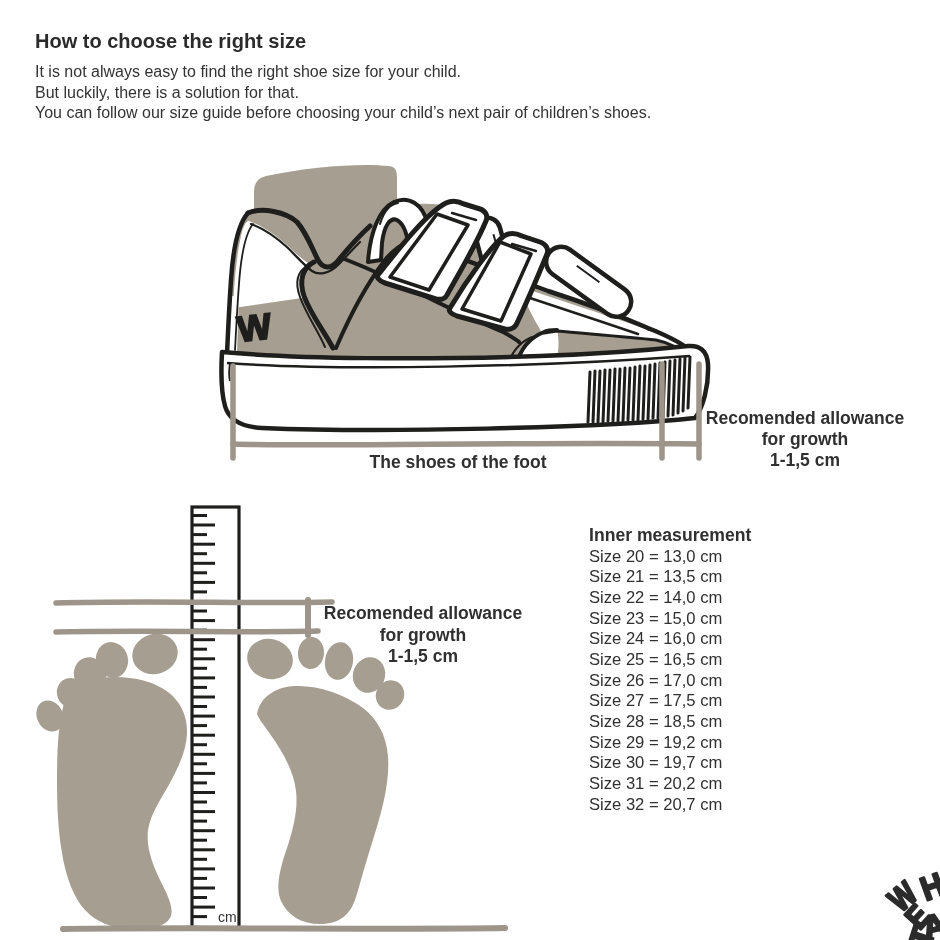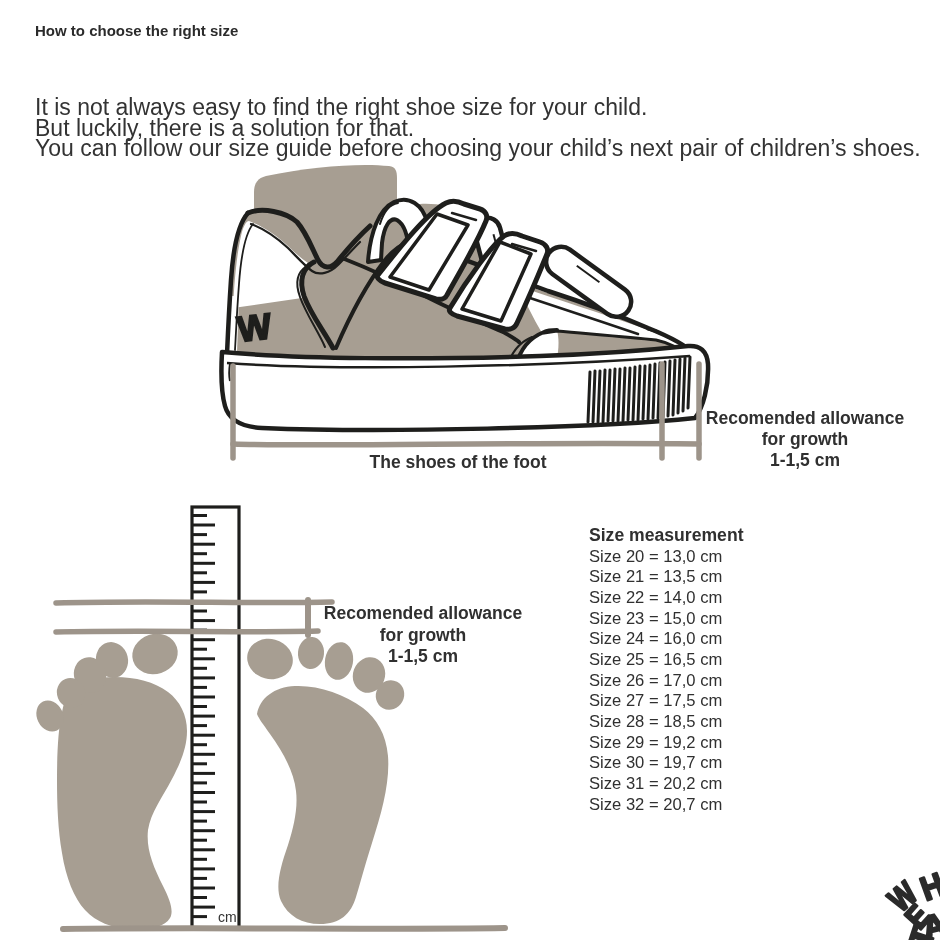--- a/index.html
+++ b/index.html
@@ -3,22 +3,22 @@
 <meta charset="utf-8">
 <style>
 html,body{margin:0;padding:0;width:940px;height:940px;background:#ffffff;overflow:hidden;}
 body{font-family:"Liberation Sans",sans-serif;color:#303030;position:relative;}
 .abs{position:absolute;}
 .b{font-weight:bold;}
 </style>
 </head>
 <body>
 
-<div class="abs b" style="left:35px;top:22px;font-size:15px;color:#2b2b2b;">How to choose the right size</div>
-<div class="abs" style="left:35px;top:62px;font-size:23px;line-height:20.5px;color:#333;margin-top:35px;">
+<div class="abs b" style="left:35px;top:30px;font-size:20px;color:#2b2b2b;">How to choose the right size</div>
+<div class="abs" style="left:35px;top:62px;font-size:16px;line-height:20.5px;color:#333;">
 It is not always easy to find the right shoe size for your child.<br>
 But luckily, there is a solution for that.<br>
 You can follow our size guide before choosing your child’s next pair of children’s shoes.
 </div>
 
 <svg class="abs" style="left:0;top:0" width="940" height="940" viewBox="0 0 940 940">
 <defs></defs>
 
 <path d="M 254,330 L 254,192 C 254,183 258,178 266,176 C 312,166 362,163 389,166 C 396,167 397,171 397,179 L 397,330 Z" fill="#a79e92"></path>
 
@@ -195,21 +195,21 @@
 <text x="934" y="937" font-size="32" textLength="23" lengthAdjust="spacingAndGlyphs" transform="rotate(-15 934 925)">A</text>
 <text x="921" y="949" font-size="32" textLength="21" lengthAdjust="spacingAndGlyphs" transform="rotate(-72 921 937)">T</text>
 </g>
 </svg>
 
 <div class="abs b" style="left:368px;top:452px;width:180px;text-align:center;font-size:17.5px;">The shoes of the foot</div>
 <div class="abs b" style="left:705px;top:408px;width:200px;text-align:center;font-size:17.5px;line-height:21px;">Recomended allowance<br>for growth<br>1-1,5 cm</div>
 <div class="abs b" style="left:323px;top:603px;width:200px;text-align:center;font-size:17.5px;line-height:21.5px;">Recomended allowance<br>for growth<br>1-1,5 cm</div>
 
 <div class="abs" style="left:589px;top:525px;font-size:16.6px;line-height:20.65px;">
-<span class="b" style="font-size:17.6px;">Size measurement</span><br>
+<span class="b" style="font-size:17.6px;">Inner measurement</span><br>
 Size 20 = 13,0 cm<br>
 Size 21 = 13,5 cm<br>
 Size 22 = 14,0 cm<br>
 Size 23 = 15,0 cm<br>
 Size 24 = 16,0 cm<br>
 Size 25 = 16,5 cm<br>
 Size 26 = 17,0 cm<br>
 Size 27 = 17,5 cm<br>
 Size 28 = 18,5 cm<br>
 Size 29 = 19,2 cm<br>

